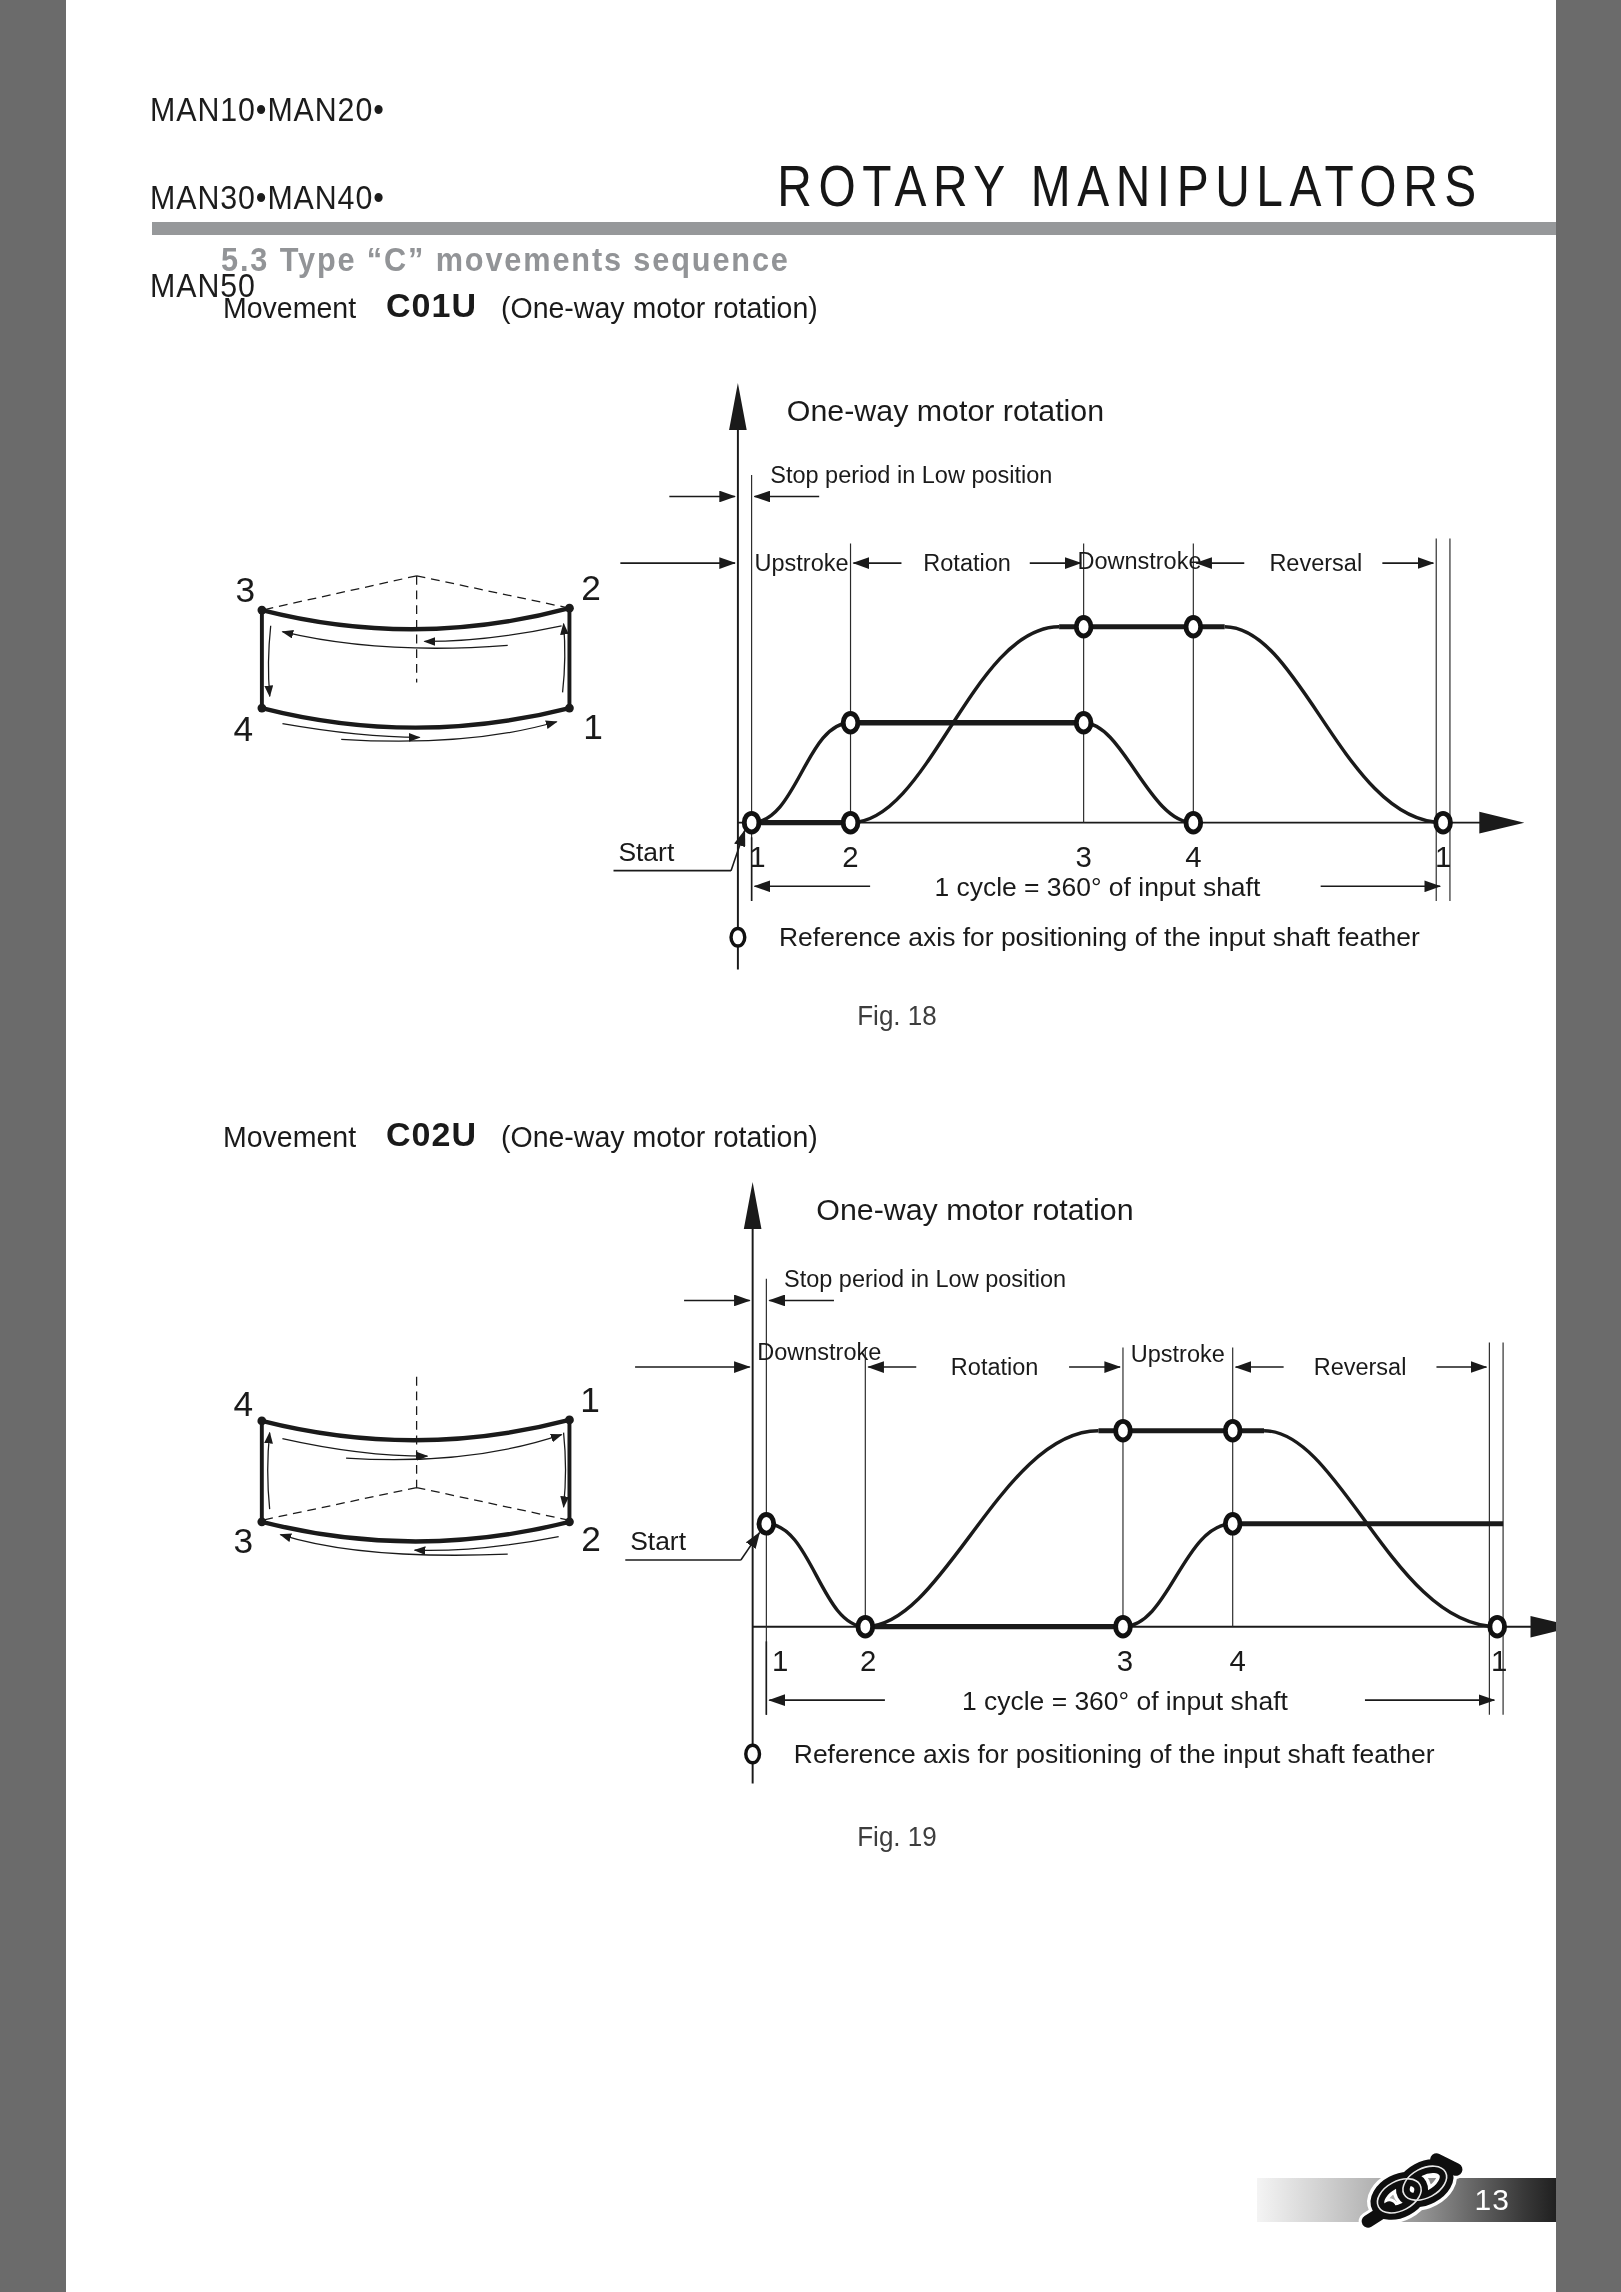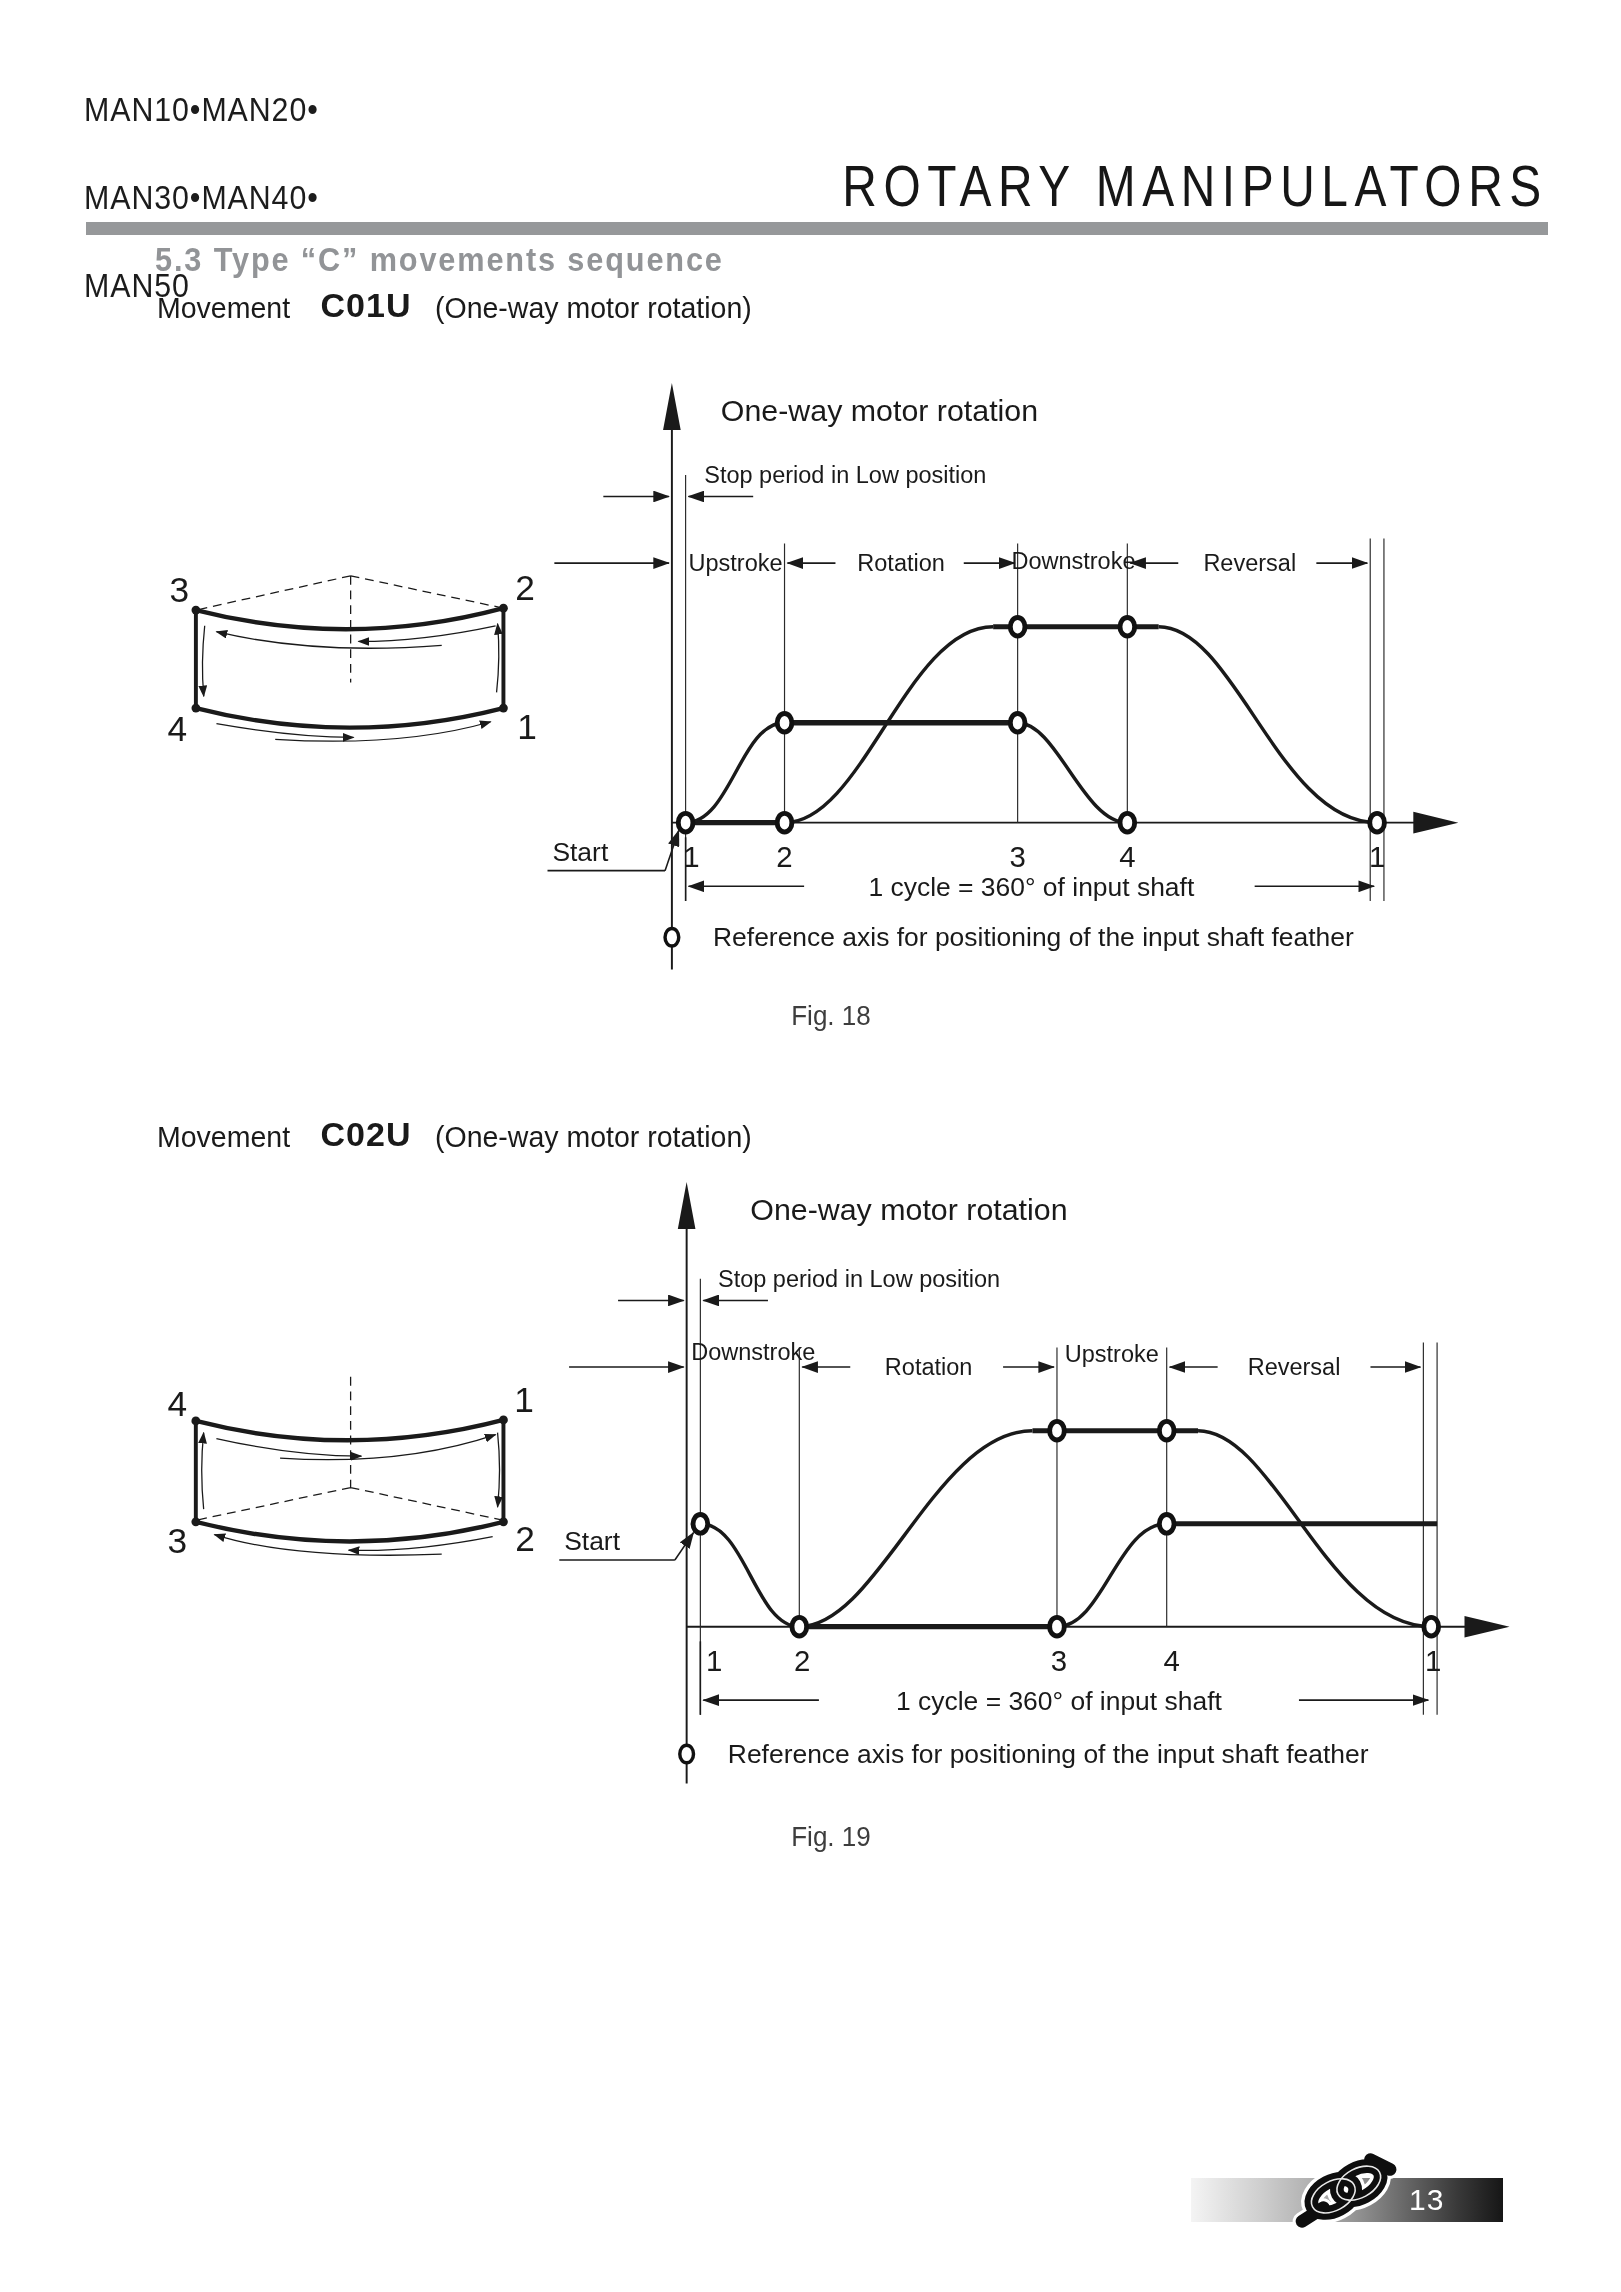--- a/index.html
+++ b/index.html
@@ -1,17 +1,17 @@
 <!DOCTYPE html>
 <html><head>
 <meta charset="utf-8">
 <style>
   html,body{margin:0;padding:0;background:#6b6b6b;}
   .page{
-    position:relative;width:1621px;height:2293px;background:#ffffff;
+    position:relative;width:1490px;height:2293px;background:#ffffff;
     font-family:"Liberation Sans", sans-serif;color:#1a1a1a;overflow:hidden;margin:0 auto;
   }
   .abs{position:absolute;}
   
   .models{left:84px;top:88px;font-size:33px;line-height:44px;letter-spacing:1px;
     transform:scaleX(.92);transform-origin:left top;color:#1c1c1c;white-space:pre;}
   .doc-title{right:73px;top:153px;font-size:57px;letter-spacing:7.8px;color:#161616;
     transform:scaleX(.84);transform-origin:right top;white-space:nowrap;font-weight:500;}
   .gray-bar{left:86px;top:222px;width:1462px;height:12.7px;}
   .section-heading{left:155px;top:241px;font-size:33px;font-weight:bold;letter-spacing:2px;

